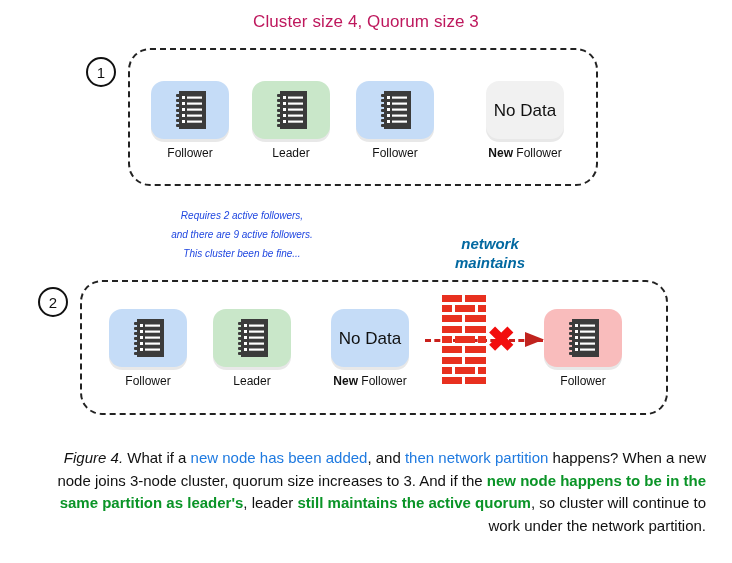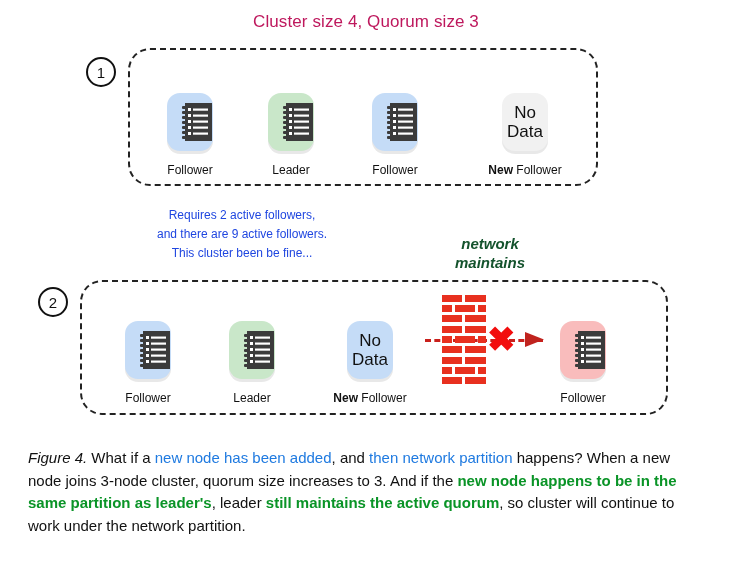--- a/index.html
+++ b/index.html
@@ -34,23 +34,23 @@
   .cluster-box {
     position:absolute;
     border:2px dashed #222;
     border-radius:22px;
     background:transparent;
   }
 
   
   .node { position:absolute; width:100px; text-align:center; }
   .node-tile {
-    width:46px; height:58px; margin:12px auto;
+    width:78px; height:58px; margin:0 auto;
     border-radius:13px;
-    display:flex; align-items:center; justify-content:flex-end;
+    display:flex; align-items:center; justify-content:center;
     position:relative;
     box-shadow:0 3px 0 rgba(0,0,0,.09);
   }
   .tile-blue  { background:#c5dcf7; }
   .tile-green { background:#c9e7c9; }
   .tile-gray  { background:#f1f1f1; }
   .tile-pink  { background:#f9bcbc; }
 
   .nodata-text {
     font-size:17px; line-height:19px; color:#111; text-align:center;
@@ -60,30 +60,31 @@
   }
   .node-label b { font-weight:bold; }
 
   
   .ledger { display:block; }
 
   
   .note-blue {
     position:absolute;
     color:#1f46e0;
-    font-size:12px;
+    font-style:italic;
+    font-size:10px;
     line-height:19px;
     text-align:center;
     white-space:nowrap;
   }
 
   
   .note-red {
     position:absolute;
-    color:#14532d;
+    color:#0369a1;
     font-style:italic;
     font-weight:bold;
     font-size:15px;
     line-height:19px;
     text-align:center;
     white-space:nowrap;
   }
 
   
   .partition { position:absolute; }
@@ -99,21 +100,21 @@
     line-height:34px;
     font-family:"Liberation Sans", sans-serif;
   }
   .arrowhead { position:absolute; }
 
   
   .caption {
     position:absolute;
     left:28px; top:447px; width:678px;
     font-size:15px; line-height:22.5px;
-    text-align:left; color:#111;
+    text-align:right; color:#111;
   }
   .caption .fig { font-style:italic; }
   .cap-blue  { color:#1f7ae0; }
   .cap-green { color:#0a9427; font-weight:bold; }
 </style>
 </head>
 <body>
 
 <div class="stage">
 

